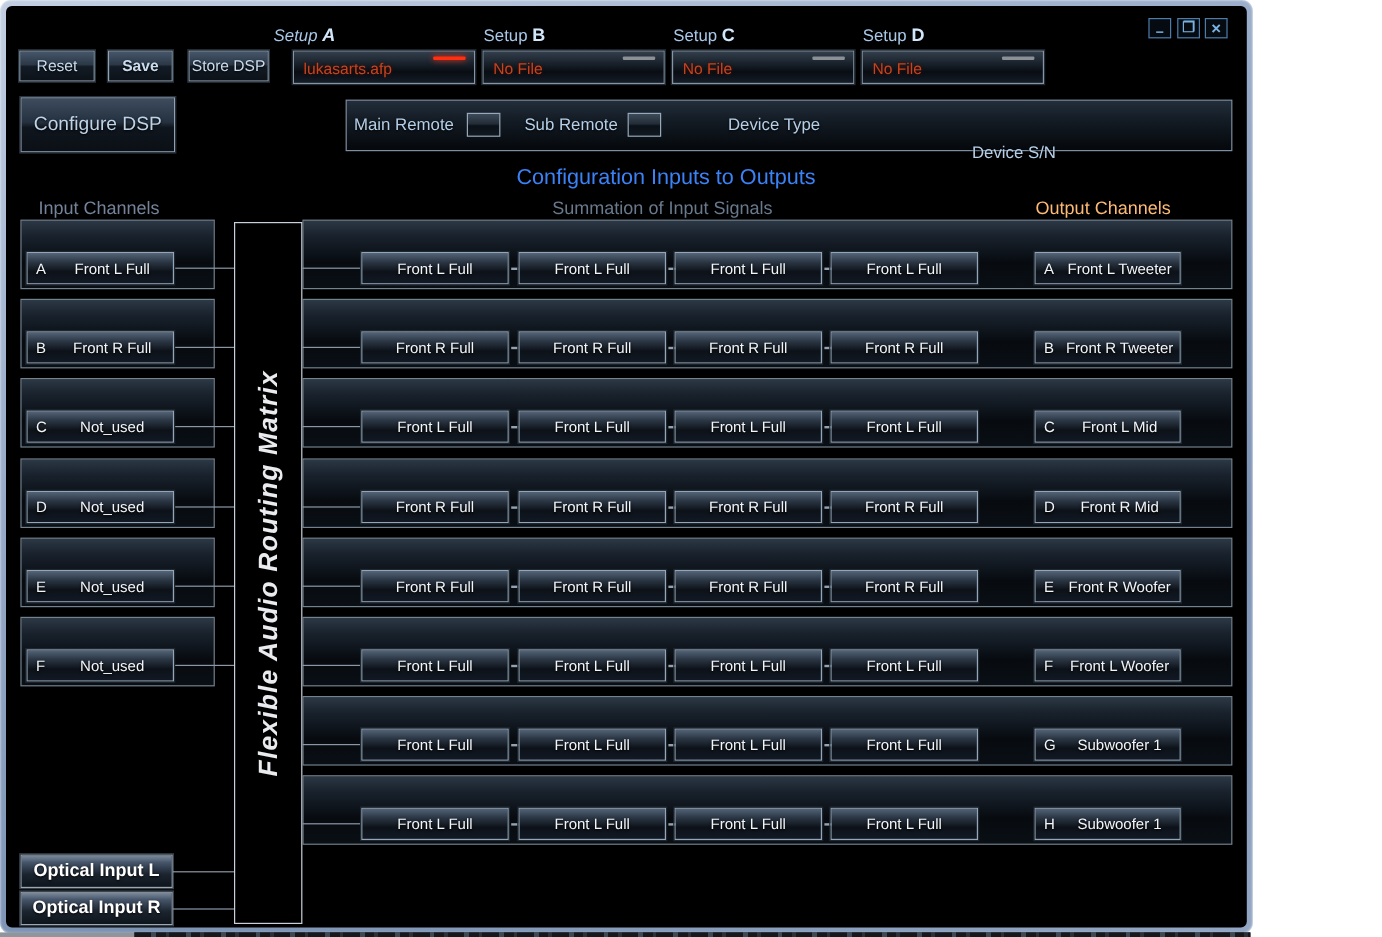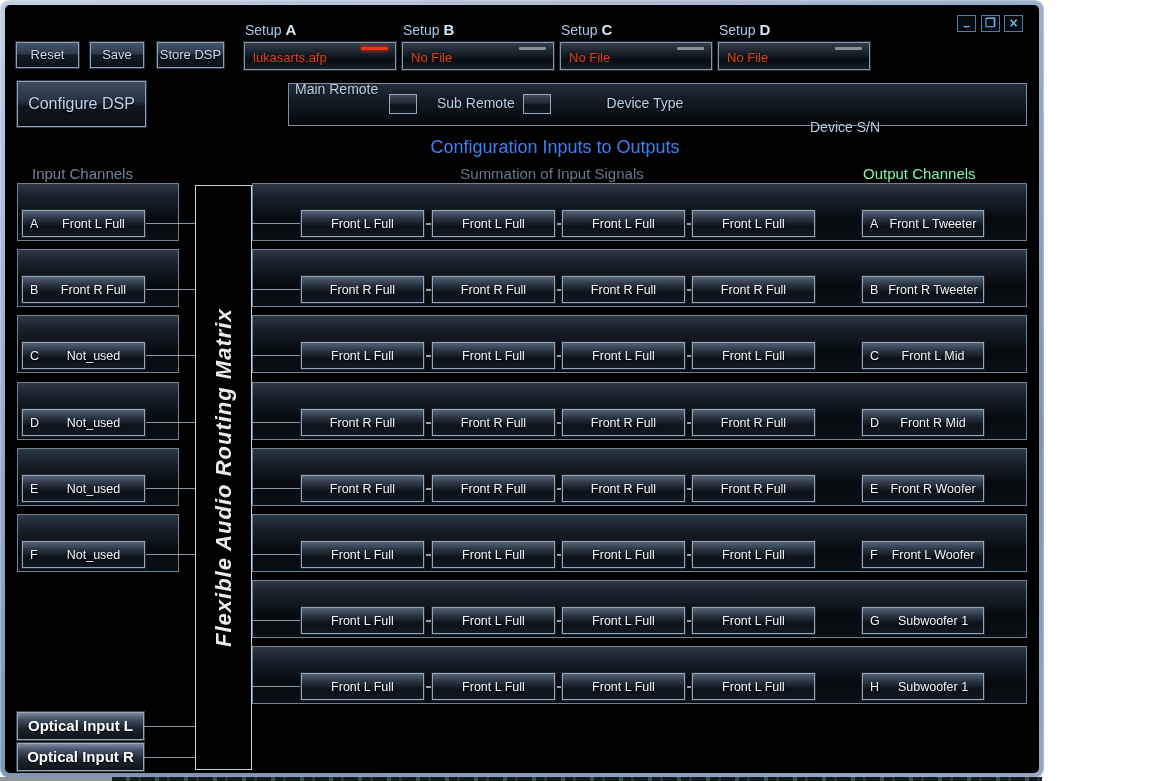--- a/index.html
+++ b/index.html
@@ -54,21 +54,21 @@
   .logo-reg { position:absolute; left:13px; top:34px; font-size:7px; color:#cfd8e2; }
   .logo-word { position:absolute; left:34px; top:2px; font-size:26px; font-weight:bold; letter-spacing:1px; line-height:26px; }
   .logo-word .big-x { font-size:33px; vertical-align:-3px; }
   .logo-tag { position:absolute; left:38px; top:31px; font-size:9.5px; font-weight:bold; font-style:italic; letter-spacing:1px; color:#e8edf2; }
 
   
   .hd-title { position:absolute; left:60px; top:132px; width:980px; text-align:center;
               font-size:18px; color:#3b82f6; text-shadow:0 1px 1px #000; }
   .hd-inputs { position:absolute; left:27px; top:160px; font-size:15px; color:#74839a; }
   .hd-sum { position:absolute; left:247px; top:160px; width:600px; text-align:center; font-size:15px; color:#68798c; }
-  .hd-outputs { position:absolute; left:858px; top:160px; font-size:15px; color:#86efac;text-align:center; }
+  .hd-outputs { position:absolute; left:858px; top:160px; font-size:15px; color:#fdba74;text-align:center; }
 
   
   .row { position:absolute; left:0; width:1044px; height:58px; }
   .panel { position:absolute; top:0; height:58px; border:1px solid #73828f;
            background:linear-gradient(180deg,#2c3845 0%,#19222d 22%,#070b10 62%,#0a0f15 100%); }
   .panel.lp { left:12px; width:162px; }
   .panel.rp { left:247px; width:775px; }
   .box { position:absolute; height:27px; border:1px solid #93a5b8; outline:1px solid #1e262e;
          background:linear-gradient(180deg,#536376 0%,#2b3644 30%,#0d1219 62%,#121924 100%);
          color:#f3f6f9; font-size:12.5px; text-shadow:0 1px 2px #000; }
@@ -103,24 +103,24 @@
 
 <div class="desktop">
   <div class="window">
     <div class="win-inner">
 
       <div class="win-btn min" style="left:952px;"><span>–</span></div>
       <div class="win-btn" style="left:976px;">❐</div>
       <div class="win-btn" style="left:999px; font-size:14px;">×</div>
 
       <div class="tb-btn" style="left:11px; top:37px; width:63px;">Reset</div>
-      <div class="tb-btn" style="left:85px; top:37px; width:54px;">Save</div>
+      <div class="tb-btn" style="left:85px; top:37px; width:54px;font-weight:bold;">Save</div>
       <div class="tb-btn" style="left:152px; top:37px; width:67px;">Store DSP</div>
 
-      <div class="setup-label" style="left:240px;"><span>Setup</span>&nbsp;<b>A</b></div>
+      <div class="setup-label" style="left:223px;font-style:italic;"><span>Setup</span>&nbsp;<b>A</b></div>
       <div class="setup-field" style="left:239px;">
         <span class="setup-file">lukasarts.afp</span>
         <span class="setup-ind" style="background:#ff2f10; box-shadow:0 0 5px #ff2f10;"></span>
       </div>
       <div class="setup-label" style="left:398px;"><span>Setup</span>&nbsp;<b>B</b></div>
       <div class="setup-field" style="left:397px;">
         <span class="setup-file">No File</span>
         <span class="setup-ind" style="background:#8a9096;"></span>
       </div>
       <div class="setup-label" style="left:556px;"><span>Setup</span>&nbsp;<b>C</b></div>
@@ -131,21 +131,21 @@
       <div class="setup-label" style="left:714px;"><span>Setup</span>&nbsp;<b>D</b></div>
       <div class="setup-field" style="left:713px;">
         <span class="setup-file">No File</span>
         <span class="setup-ind" style="background:#8a9096;"></span>
       </div>
 
 
       <div class="cfg-btn">Configure DSP</div>
 
       <div class="remote-bar"></div>
-      <span class="bar-label" style="left:290px; top:76px; position:absolute;">Main Remote</span>
+      <span class="bar-label" style="left:290px; top:90px; position:absolute;">Main Remote</span>
       <div class="chk" style="left:384px; top:89px; position:absolute;"></div>
       <span class="bar-label" style="left:432px; top:90px; position:absolute;">Sub Remote</span>
       <div class="chk" style="left:518px; top:89px; position:absolute;"></div>
       <span class="bar-label" style="left:579px; top:90px; width:122px; text-align:center; position:absolute;">Device Type</span>
       <span class="bar-label" style="left:779px; top:90px; width:122px; text-align:center; position:absolute;margin-top:24px;">Device S/N</span>
 
       <div class="hd-title">Configuration Inputs to Outputs</div>
       <div class="hd-inputs">Input Channels</div>
       <div class="hd-sum">Summation of Input Signals</div>
       <div class="hd-outputs">Output Channels</div>

